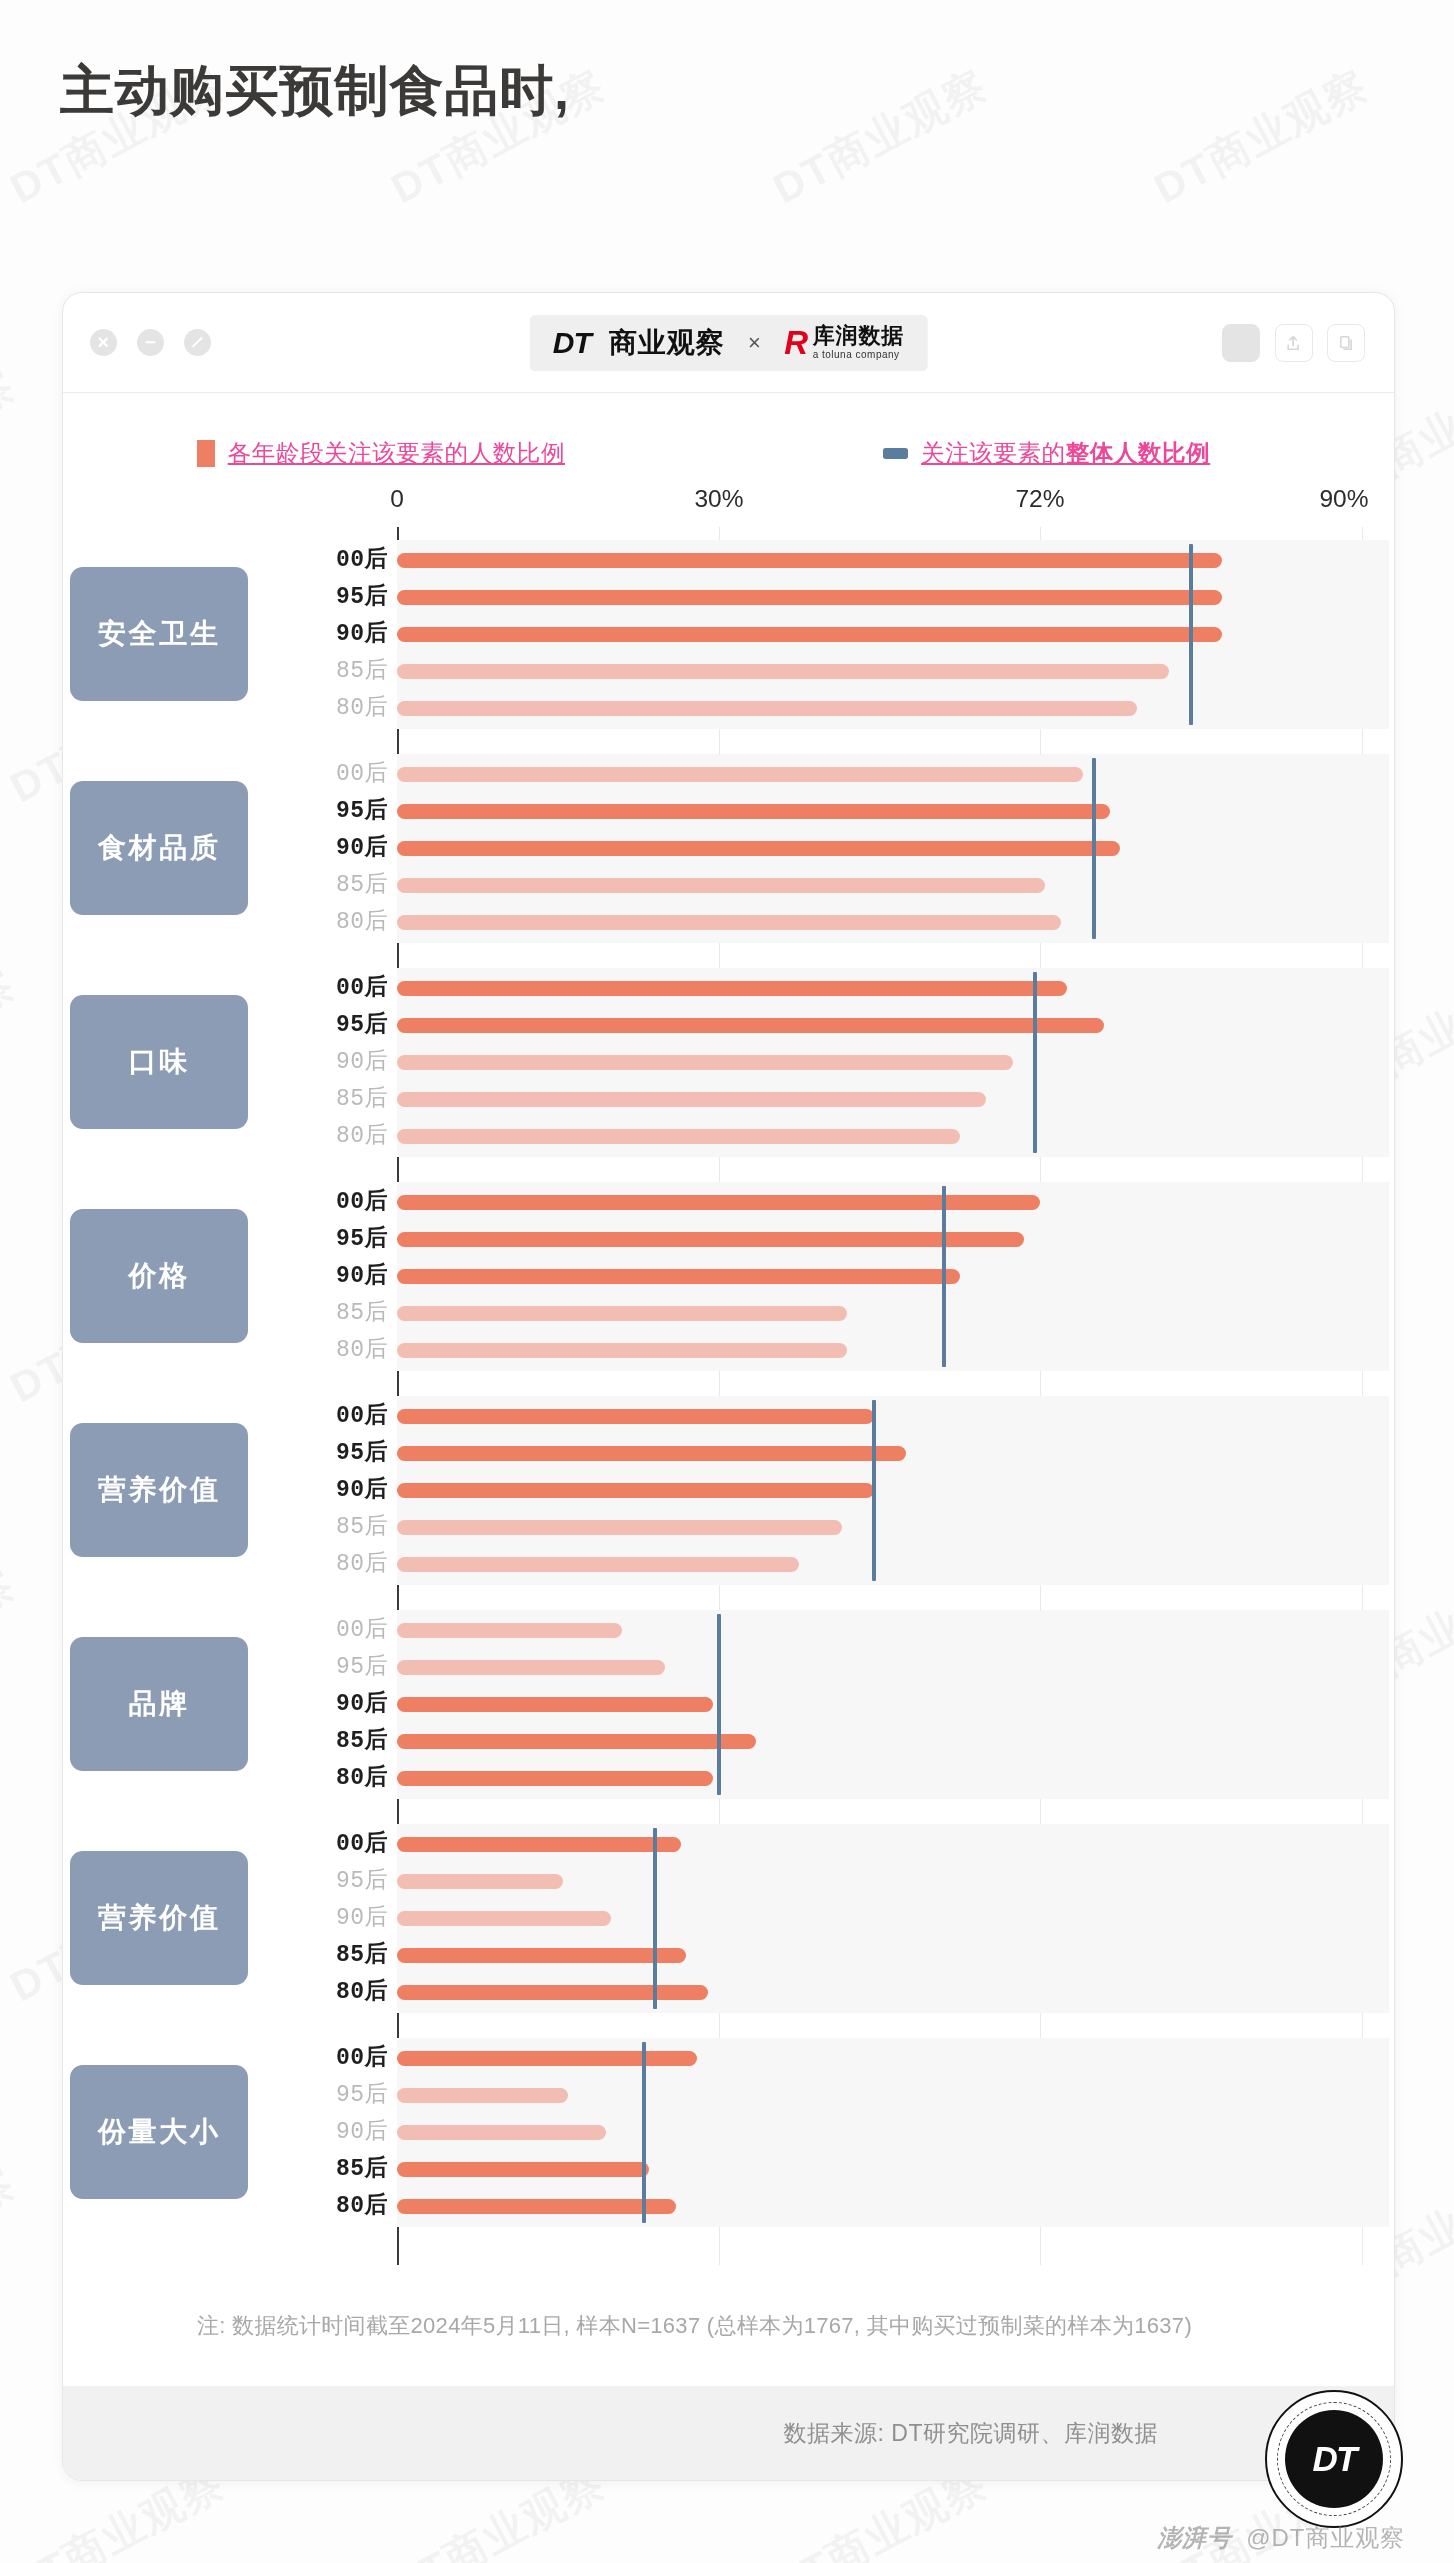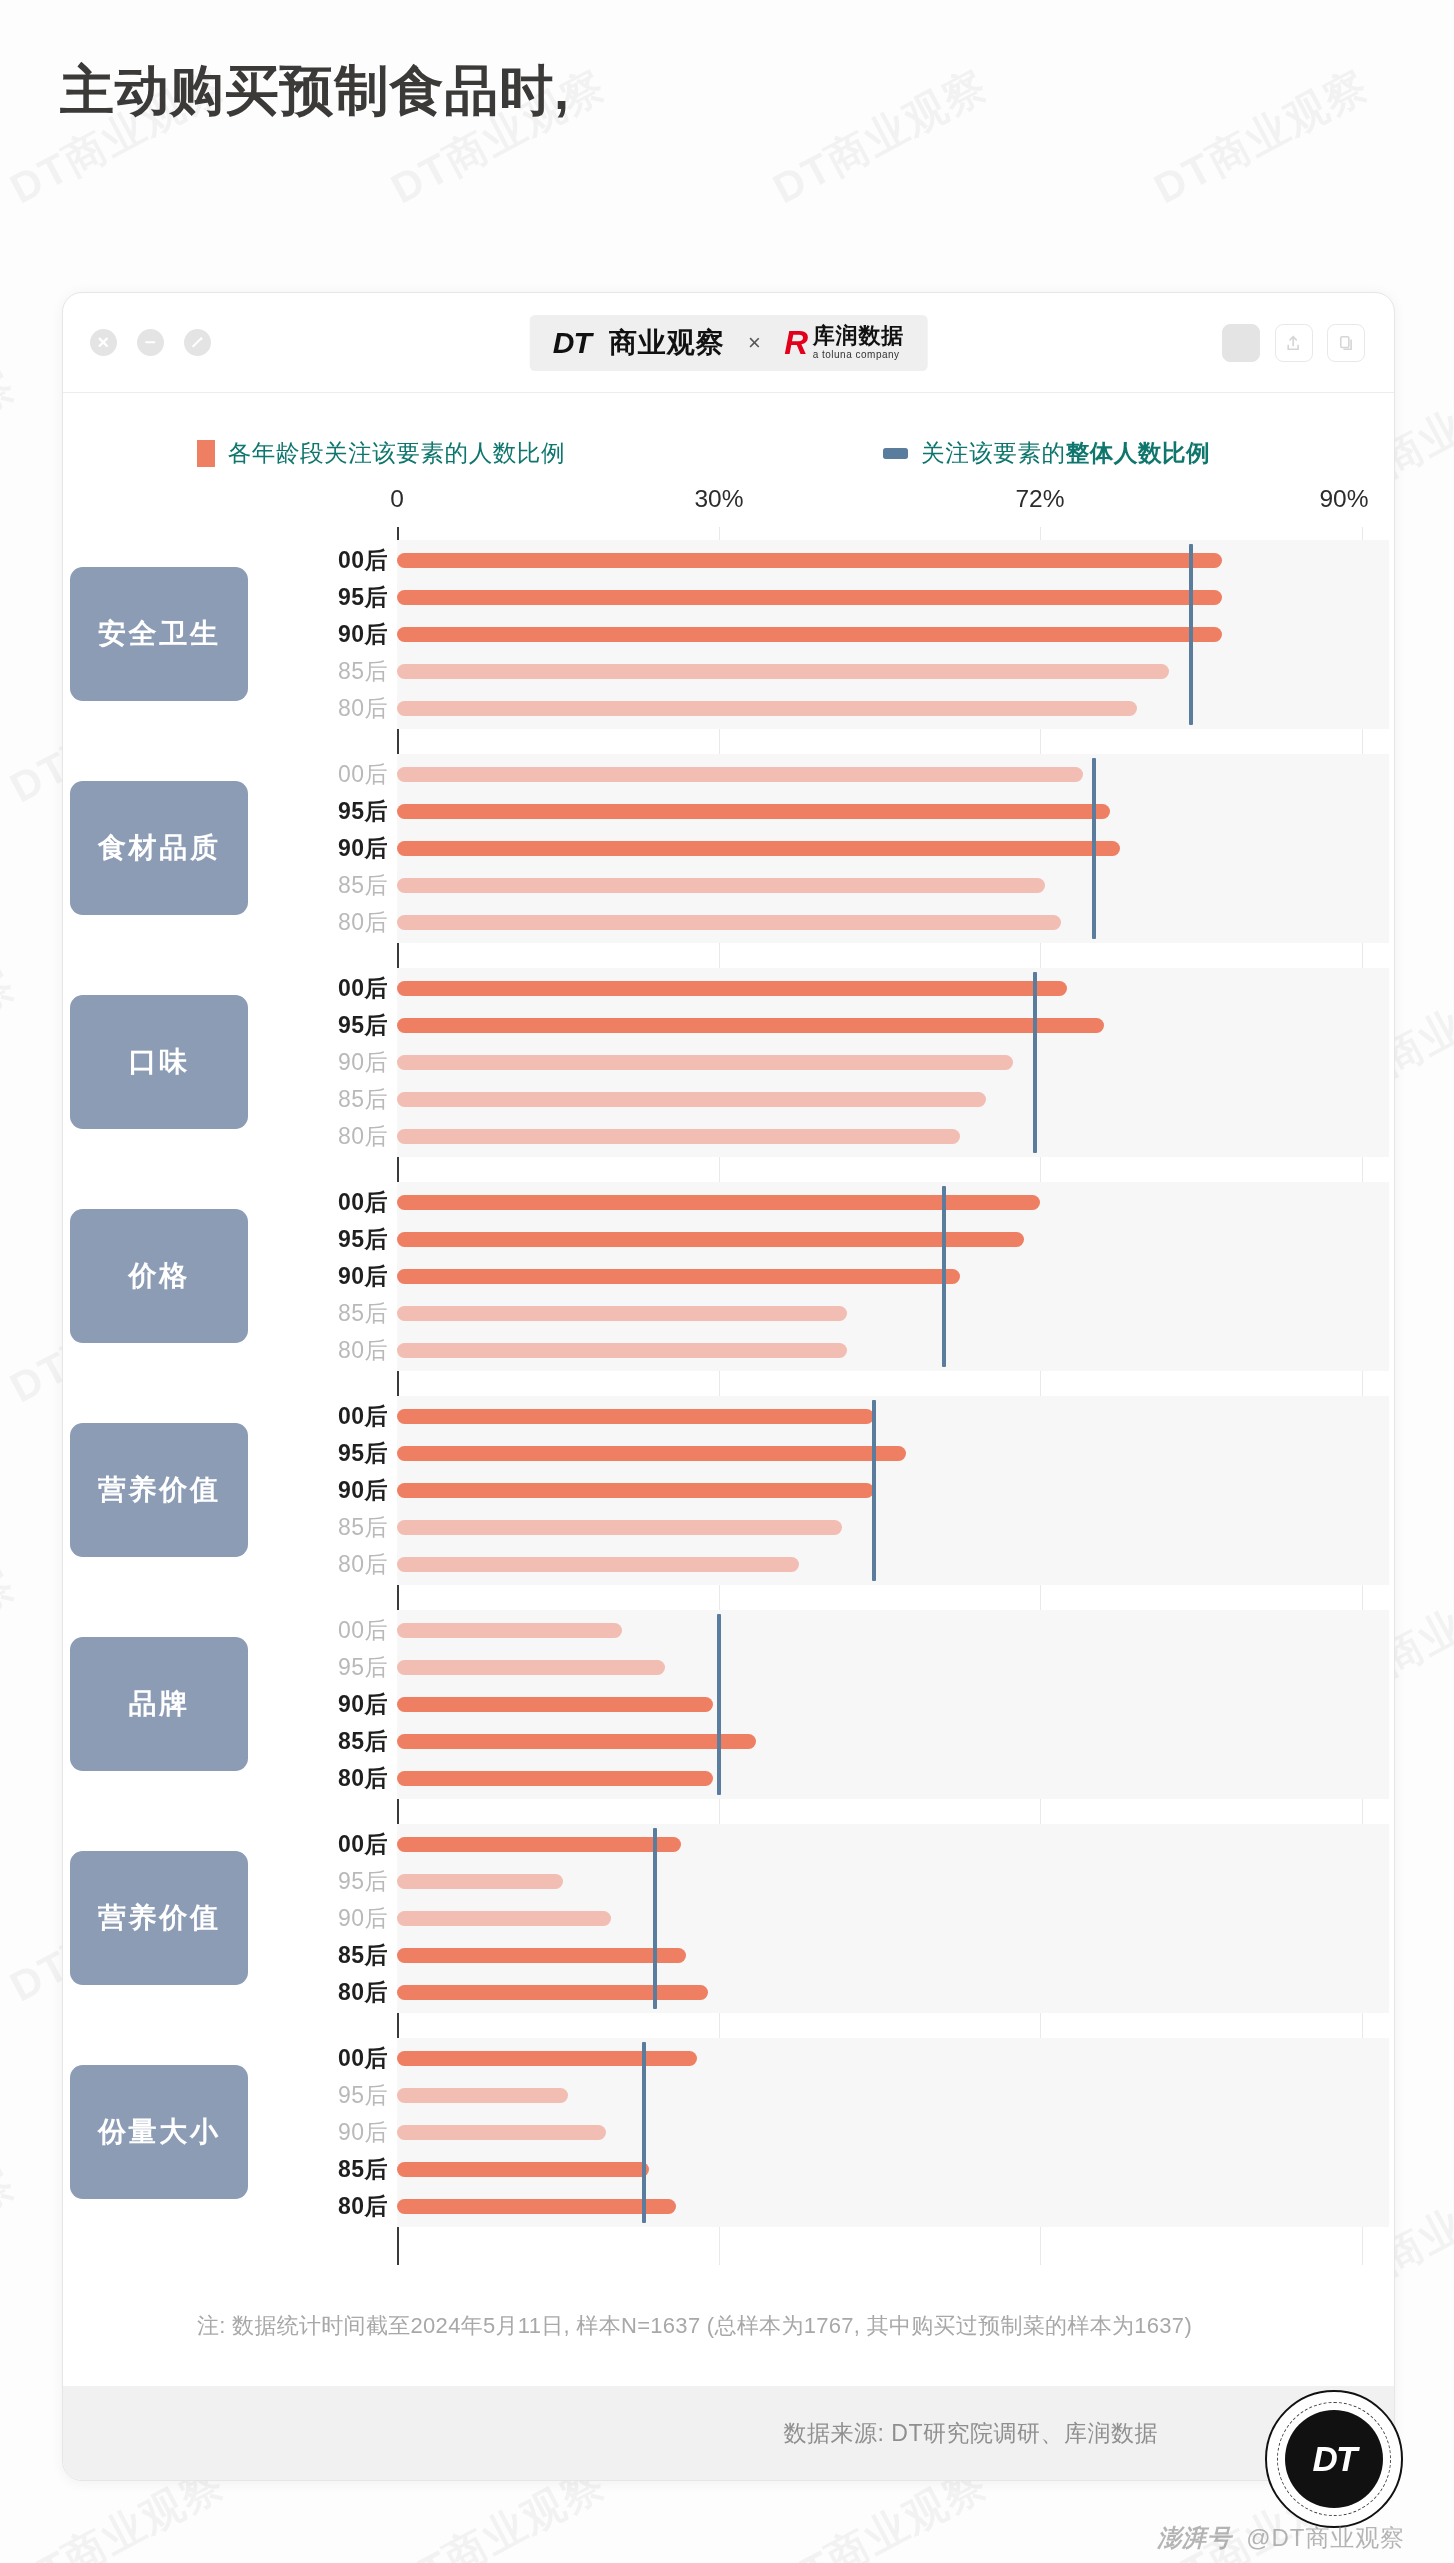--- a/index.html
+++ b/index.html
@@ -157,21 +157,21 @@
     margin: 44px 0 0 0;
     display: flex;
     align-items: center;
     padding-left: 134px;
     gap: 0;
   }
   .legend-item { display: flex; align-items: center; gap: 12.7px; }
   .legend-item.second { margin-left: 318px; }
   .legend-swatch-bar { width: 18px; height: 27px; background: #ef7f63; }
   .legend-swatch-line { width: 25.4px; height: 11px; border-radius: 2.7px; background: #5a7c9d; }
-  .legend-text { font-size: 23.6px; color: #0f766e; letter-spacing: 0.5px; }
+  .legend-text { font-size: 23.6px; color: #ec4899; letter-spacing: 0.5px; text-decoration: underline; }
   .legend-text b { font-weight: bold; }
 
   
   .plot {
     position: relative;
     margin-top: 16.3px;
     height: 1780px;
   }
 
   .axis-labels {
@@ -244,20 +244,21 @@
     align-items: center;
   }
   .row-label {
     position: absolute;
     width: 78px;
     text-align: right;
     font-size: 23px;
     line-height: 1;
     letter-spacing: 0.5px;
     white-space: nowrap;
+    font-family: Liberation Mono, monospace;
   }
   .row-label.strong { color: #1f1f1f; font-weight: bold; }
   .row-label.weak { color: #b9b9b9; font-weight: normal; }
 
   .bar {
     position: absolute;
     height: 15.4px;
     border-radius: 8.2px;
     background: #ef7f63;
   }

